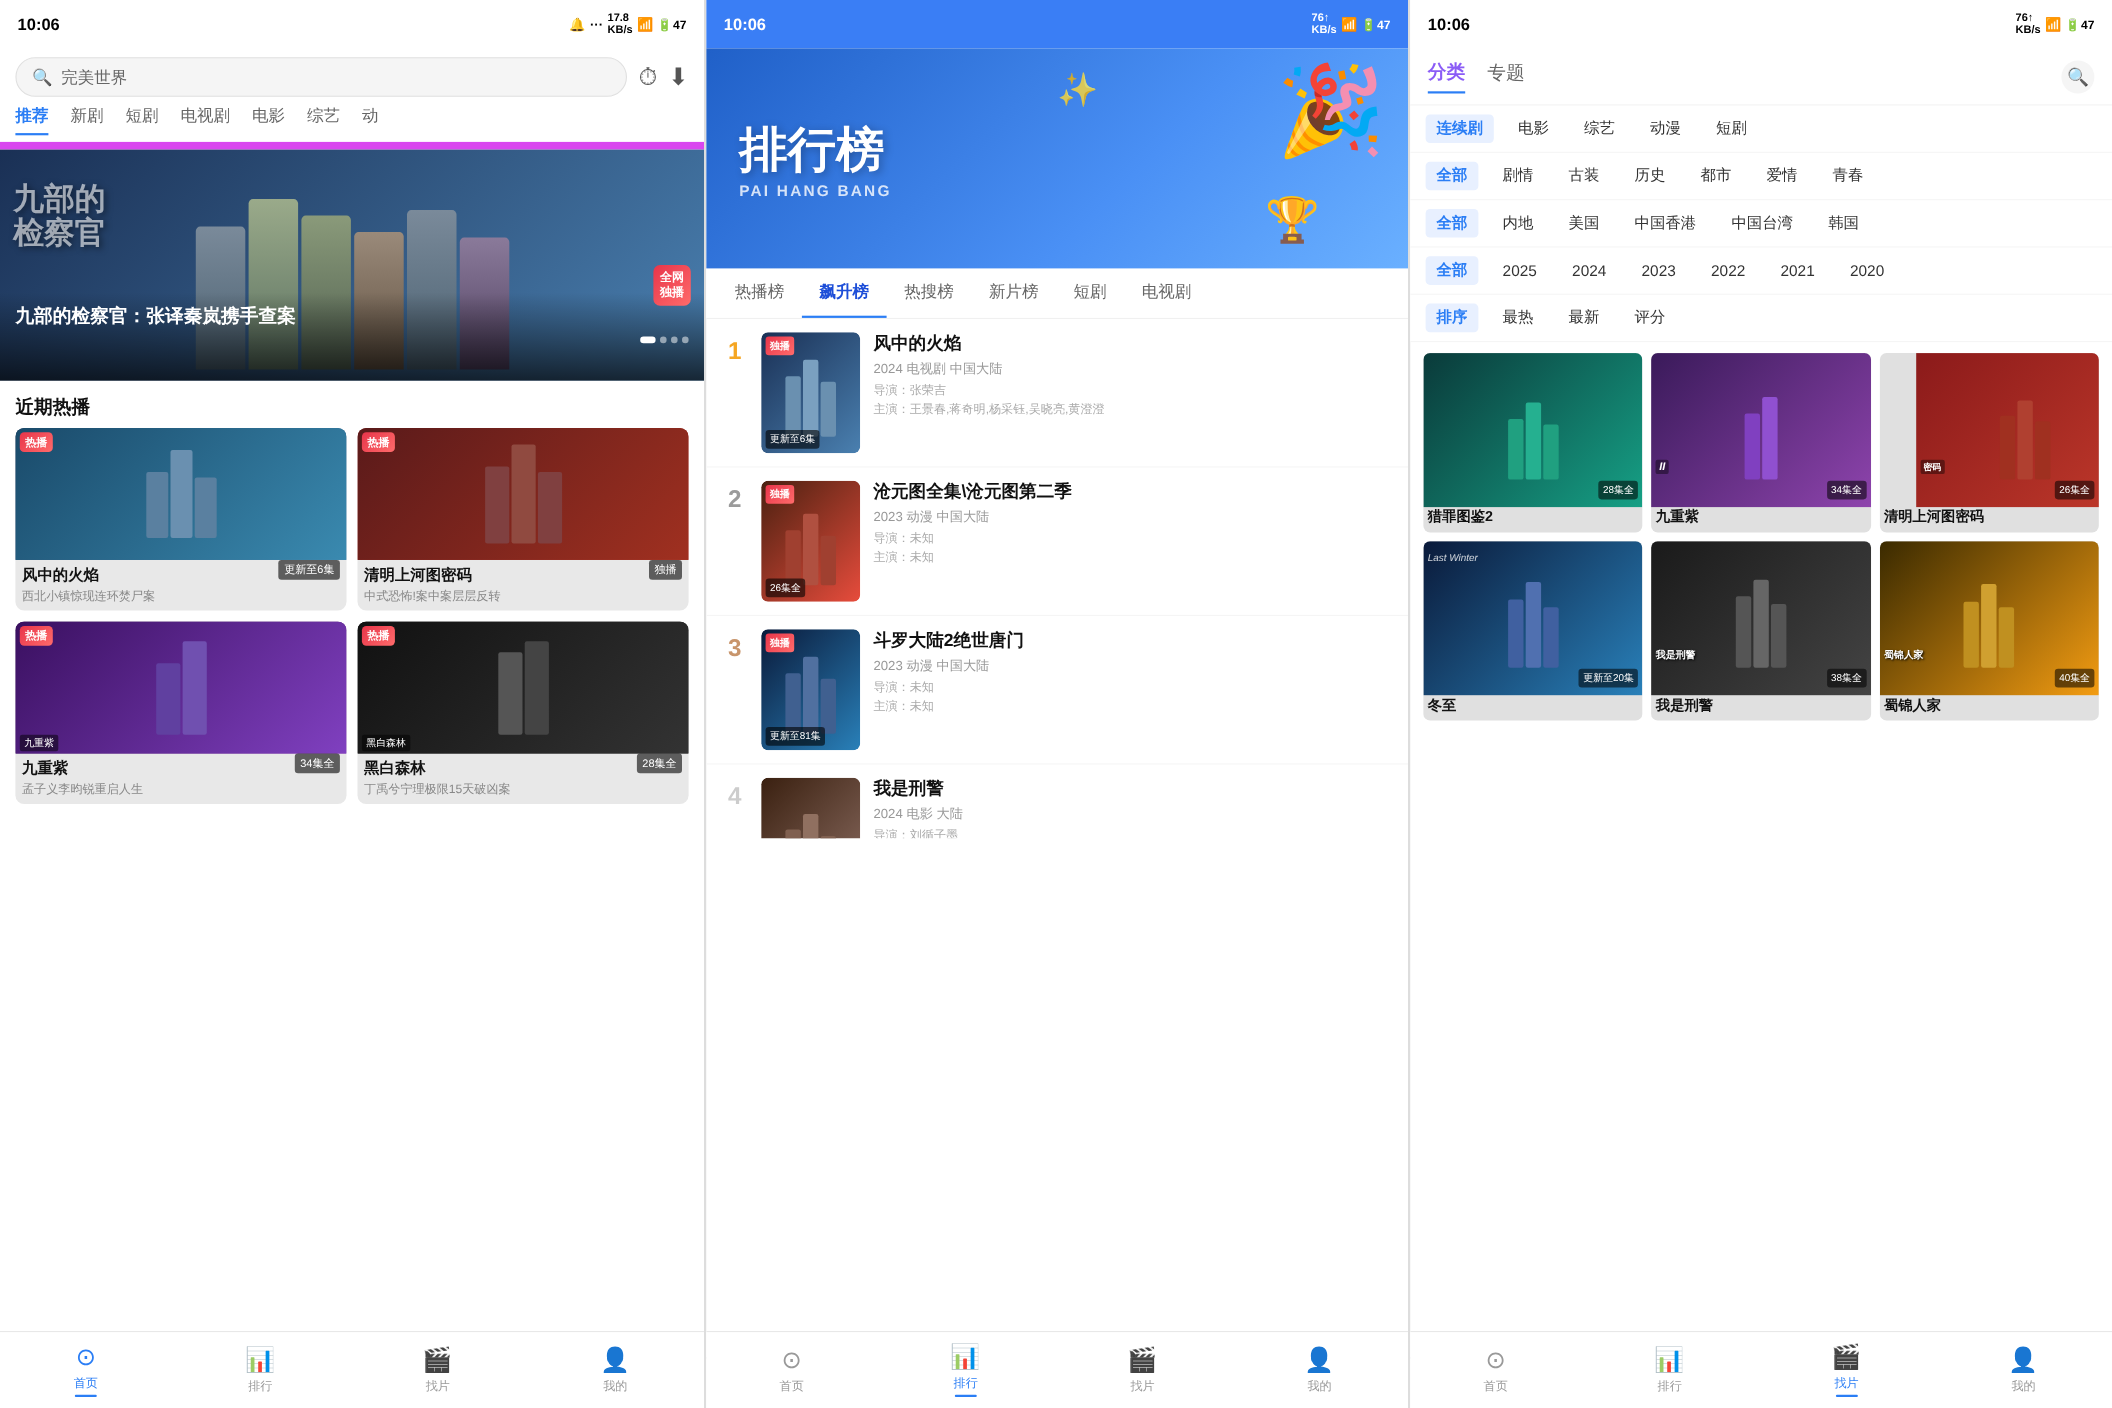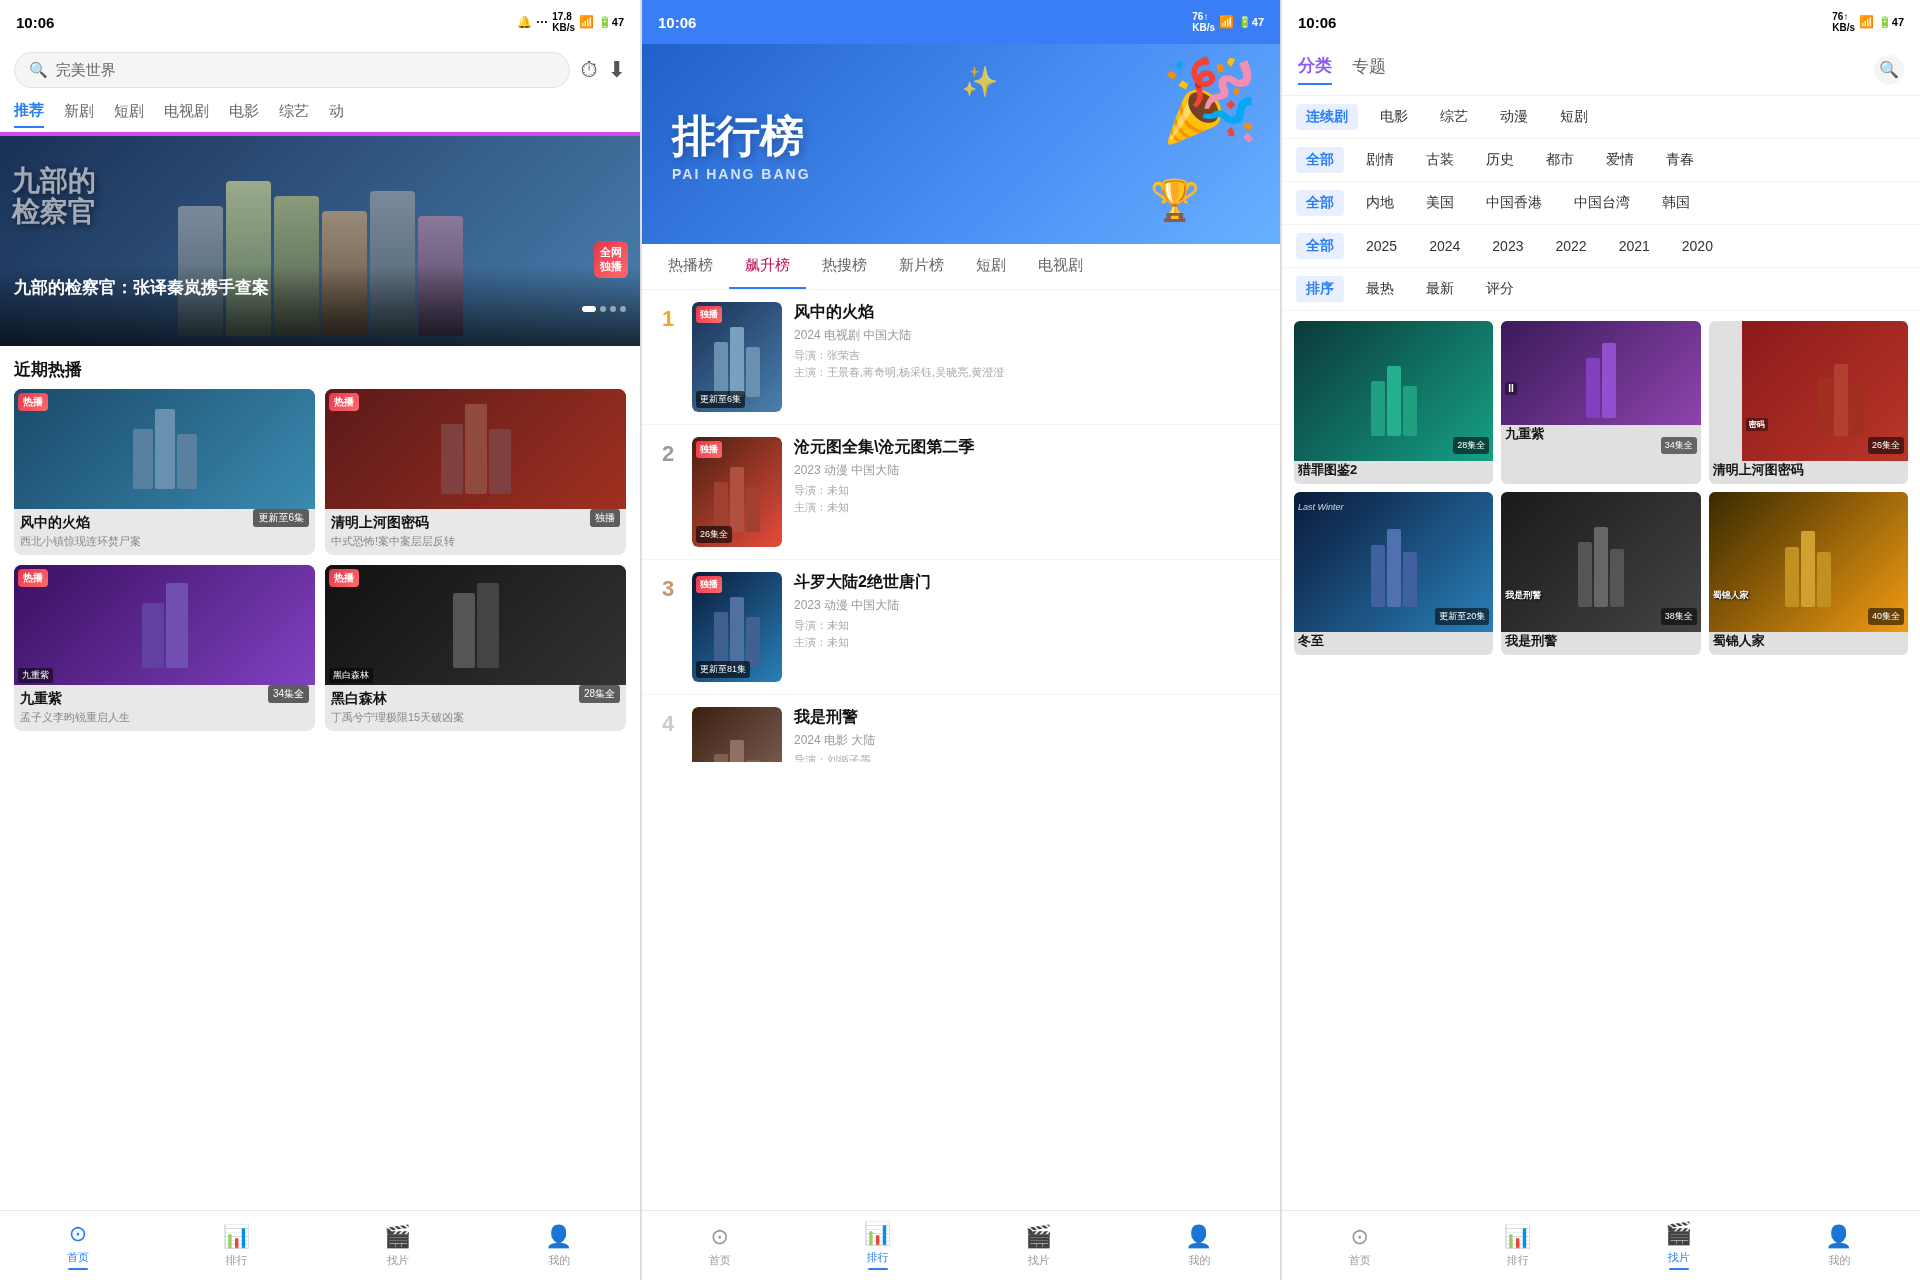--- a/index.html
+++ b/index.html
@@ -51,24 +51,24 @@
       background: #f5f5f5;
       display: flex;
       align-items: center;
       padding: 0 14px;
       gap: 8px;
       color: #666;
       font-size: 15px;
     }
     .p1-nav-tabs {
       display: flex;
-      align-items: center;
+      align-items: flex-start;
       padding: 0 14px;
       gap: 20px;
-      border-bottom: 4px solid #d946ef;
+      border-bottom: 7px solid #d946ef;
       height: 40px;
     }
     .p1-nav-tab {
       font-size: 15px;
       color: #666;
       padding-bottom: 6px;
       cursor: pointer;
       white-space: nowrap;
     }
     .p1-nav-tab.active {
@@ -245,22 +245,22 @@
       scrollbar-width: none;
     }
     .p2-tab {
       white-space: nowrap;
       padding: 12px 16px;
       font-size: 15px;
       color: #666;
       cursor: pointer;
     }
     .p2-tab.active {
-      color: #be185d;
-      font-weight: 400;
+      color: #1d4ed8;
+      font-weight: 700;
       border-bottom: 2.5px solid #2b7ef5;
     }
 
     
     .p2-list { flex: 1; overflow: hidden; padding: 0; }
     .p2-item {
       display: flex;
       align-items: flex-start;
       padding: 12px 14px;
       border-bottom: 1px solid #f5f5f5;
@@ -800,21 +800,21 @@
           <div style="width:14px; height:55px; background:#20a080; border-radius:2px;"></div>
           <div style="width:14px; height:70px; background:#25b090; border-radius:2px;"></div>
           <div style="width:14px; height:50px; background:#20a080; border-radius:2px;"></div>
         </div>
       </div>
       <div class="p3-card-ep">28集全</div>
       <div class="p3-card-title">猎罪图鉴2</div>
     </div>
 
     <div class="p3-card">
-      <div class="p3-card-img grad-purple" style="position:relative; height:104px; display:flex; align-items:center; justify-content:center;">
+      <div class="p3-card-img grad-purple" style="position:relative; height:140px; display:flex; align-items:center; justify-content:center;font-style:italic;">
         <div style="display:flex; gap:2px; align-items:flex-end; height:90px;">
           <div style="width:14px; height:60px; background:#8040c0; border-radius:2px;"></div>
           <div style="width:14px; height:75px; background:#9050d0; border-radius:2px;"></div>
         </div>
 
         <div style="position:absolute; bottom:30px; left:4px; color:#fff; font-size:10px; font-weight:700; background:rgba(0,0,0,0.4); padding:1px 3px; border-radius:2px;">II</div>
       </div>
       <div class="p3-card-ep">34集全</div>
       <div class="p3-card-title">九重紫</div>
     </div>

